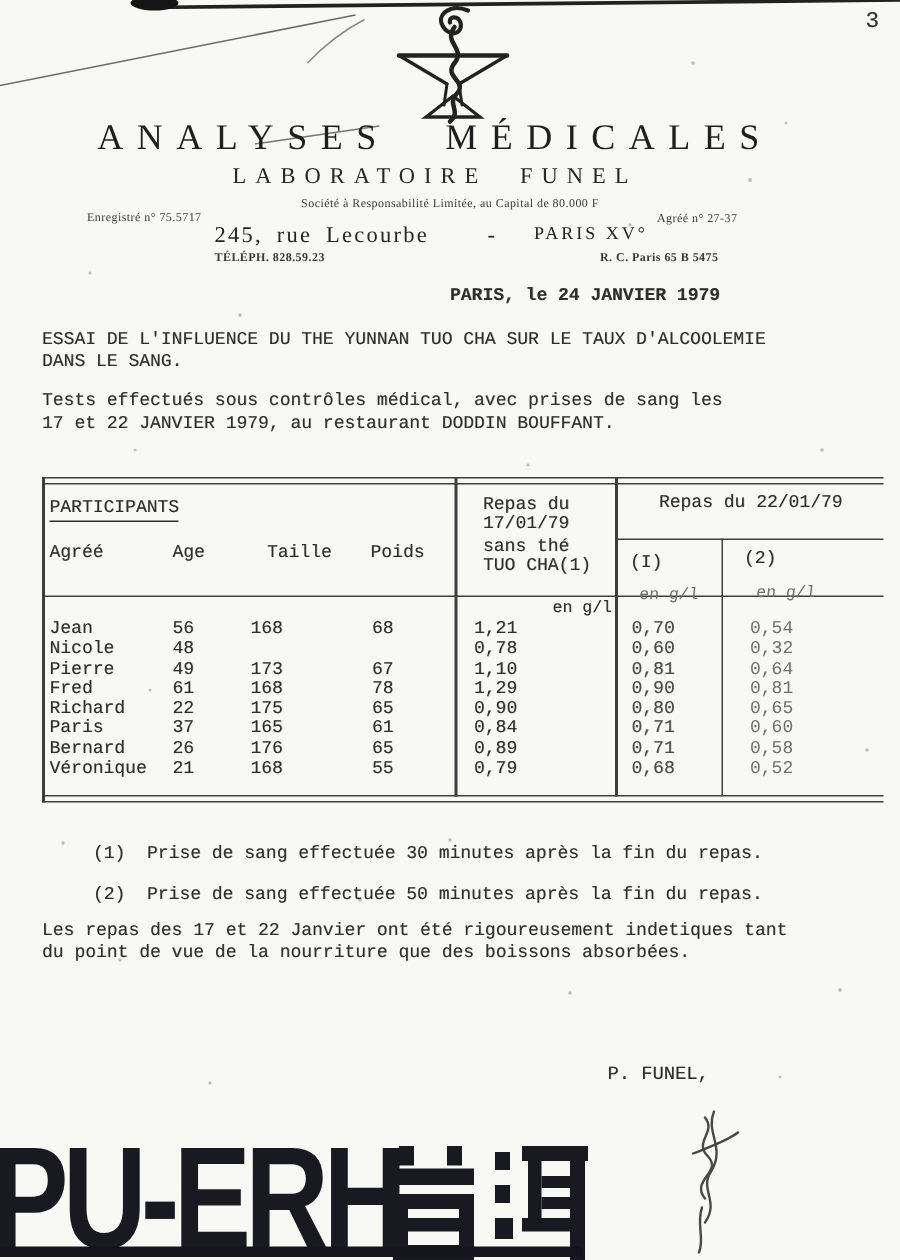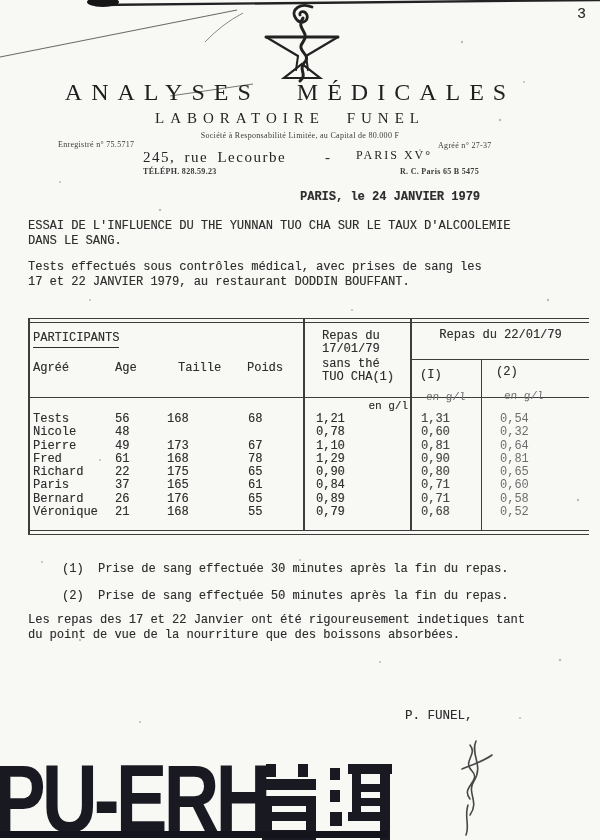--- a/index.html
+++ b/index.html
@@ -127,26 +127,26 @@
     <div class="cell mono" style="left:412px;top:328px;width:177px;text-align:center;">Repas du 22/01/79</div>
 
     <div class="cell mono" style="left:420px;top:368px;">(I)</div>
     <div class="cell mono" style="left:496px;top:365px;">(2)</div>
 
     <div class="cell mono" style="left:330px;top:399px;width:78px;text-align:right;font-size:11px;">en g/l</div>
     <div class="cell mono faded2" style="left:426px;top:390px;font-size:11px;transform:skewX(-6deg);">en g/l</div>
     <div class="cell mono faded2" style="left:504px;top:389px;font-size:11px;transform:skewX(-6deg);">en g/l</div>
 
     <div>
-      <div class="cell mono" style="left:33px;top:412px;">Tests</div>
+      <div class="cell mono" style="left:33px;top:412px;">Jean</div>
       <div class="cell mono" style="left:115px;top:412px;">56</div>
       <div class="cell mono" style="left:167px;top:412px;">168</div>
       <div class="cell mono" style="left:248px;top:412px;">68</div>
       <div class="cell mono" style="left:316px;top:412px;">1,21</div>
-      <div class="cell mono faded1" style="left:421px;top:412px;">1,31</div>
+      <div class="cell mono faded1" style="left:421px;top:412px;">0,70</div>
       <div class="cell mono faded2" style="left:500px;top:412px;">0,54</div>
     </div>
     <div>
       <div class="cell mono" style="left:33px;top:425px;">Nicole</div>
       <div class="cell mono" style="left:115px;top:425px;">48</div>
       <div class="cell mono" style="left:167px;top:425px;"></div>
       <div class="cell mono" style="left:248px;top:425px;"></div>
       <div class="cell mono" style="left:316px;top:425px;">0,78</div>
       <div class="cell mono faded1" style="left:421px;top:425px;">0,60</div>
       <div class="cell mono faded2" style="left:500px;top:425px;">0,32</div>

